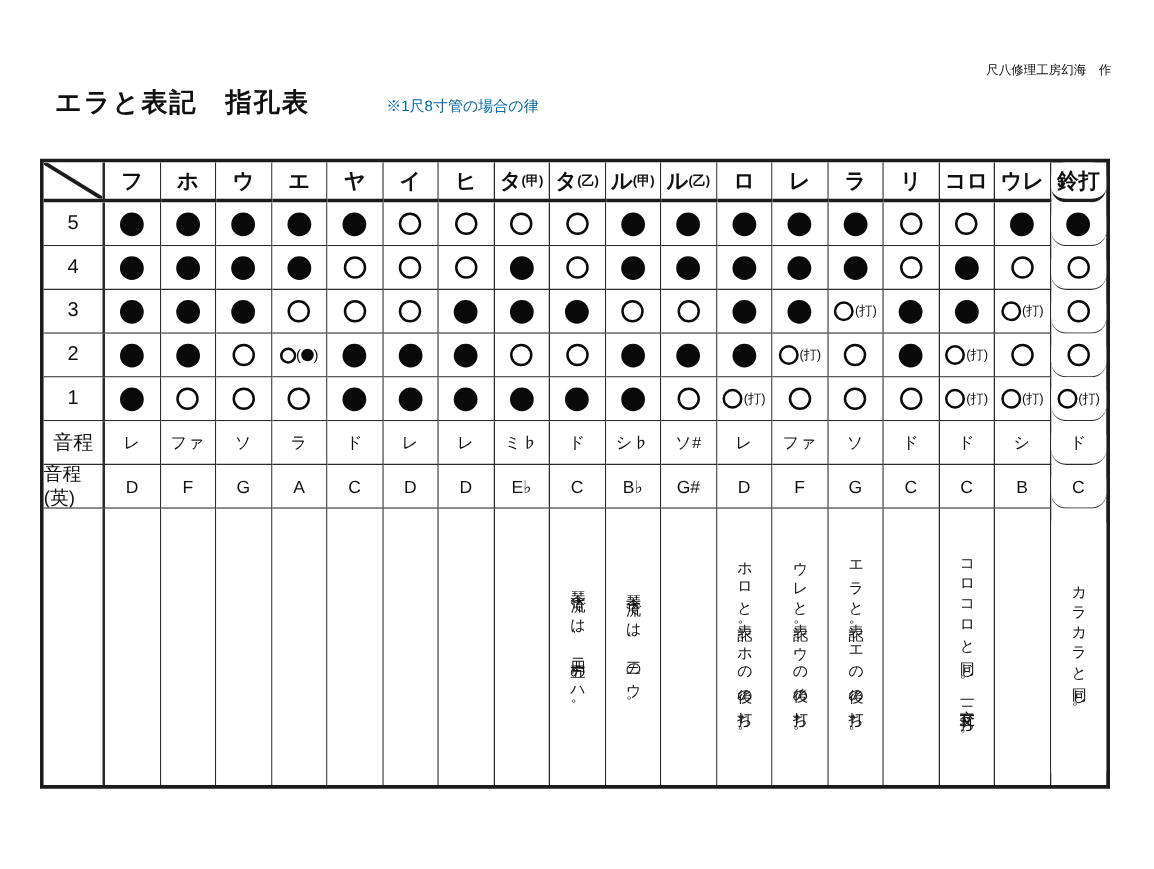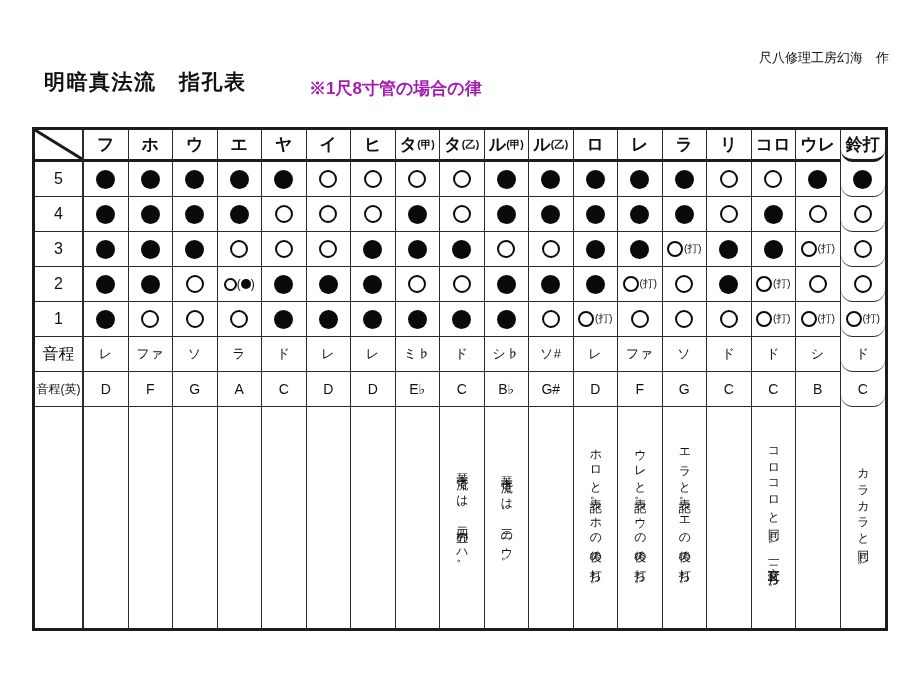--- a/index.html
+++ b/index.html
@@ -2,40 +2,40 @@
 <html><head>
 <meta charset="utf-8">
 <style>
   html,body{margin:0;padding:0;background:#fff;}
   body{width:923px;height:695px;position:relative;overflow:hidden;
        font-family:"Liberation Sans",sans-serif;color:#111;}
   .page{position:absolute;inset:0;background:#fff;}
 
   .title{position:absolute;left:44px;top:68px;font-size:21px;font-weight:bold;
          letter-spacing:1.5px;color:#111;}
-  .subtitle{position:absolute;left:309px;top:77px;font-size:17px;font-weight:bold;color:#a21caf;}
-  .credit{position:absolute;right:34px;top:49px;font-size:13px;
+  .subtitle{position:absolute;left:309px;top:77px;font-size:12px;font-weight:normal;color:#0369a1;}
+  .credit{position:absolute;right:34px;top:49px;font-size:10px;
           font-family:"Liberation Serif",serif;color:#111;}
 
   .ftable{position:absolute;left:32px;top:127px;width:856px;height:504px;
           box-sizing:border-box;border:3px solid #1c1c1c;background:#fff;
           display:grid;grid-template-columns:49px repeat(18,1fr);
           grid-template-rows:32px repeat(7,35px) 1fr;}
   .cell{box-sizing:border-box;border-right:1.5px solid #2b2b2b;border-bottom:1.5px solid #2b2b2b;
         display:flex;align-items:center;justify-content:center;overflow:hidden;
         background:#fff;position:relative;}
   .cell.lastcol{border-right:none;border-radius:12px;}
   .cell.lastrow{border-bottom:none;}
   .cell.head{border-bottom:3px solid #1c1c1c;}
   .cell.rowhead{border-right:2px solid #2b2b2b;}
 
   .head .main{font-size:17px;font-weight:bold;color:#111;}
   .head .sub{font-size:10.5px;font-weight:bold;color:#111;}
   .rowhead-label{font-size:16px;color:#111;}
-  .rowhead-label.small{font-size:12px;}
+  .rowhead-label.small{font-size:15px;}
 
   .diag svg{position:absolute;inset:0;width:100%;height:100%;}
 
   .dot{display:inline-block;border-radius:50%;flex:none;}
   .dot.filled{width:19px;height:19px;background:#0a0a0a;}
   .dot.open{width:18px;height:18px;background:#fff;border:2.5px solid #0a0a0a;box-sizing:border-box;}
   .dot.md.open{width:16px;height:16px;border-width:2.2px;}
   .dot.xs.open{width:13px;height:13px;border-width:2px;}
   .dot.xs.filled{width:10px;height:10px;}
   .suffix{font-size:10.5px;color:#111;white-space:nowrap;margin-left:1px;}
@@ -45,21 +45,21 @@
   .pitch-en{font-size:14px;color:#111;}
 
   .note-cell{align-items:center;justify-content:center;}
   .vnote{writing-mode:vertical-rl;text-orientation:mixed;font-size:12px;
          letter-spacing:2.5px;line-height:1.1;color:#111;max-height:210px;}
 </style>
 </head>
 <body>
 
 <div class="page">
-  <div class="title">明暗真法流　指孔表</div>
+  <div class="title">エラと表記　指孔表</div>
   <div class="subtitle">※1尺8寸管の場合の律</div>
   <div class="credit">尺八修理工房幻海　作</div>
   <div class="ftable" id="ftable">
       <div class="cell head rowhead diag">
         <svg viewBox="0 0 100 100" preserveAspectRatio="none">
           <line x1="0" y1="0" x2="100" y2="100" stroke="#1c1c1c" stroke-width="3" vector-effect="non-scaling-stroke"></line>
         </svg>
       </div>
       <div class="cell head">
         <span class="main">フ</span>

